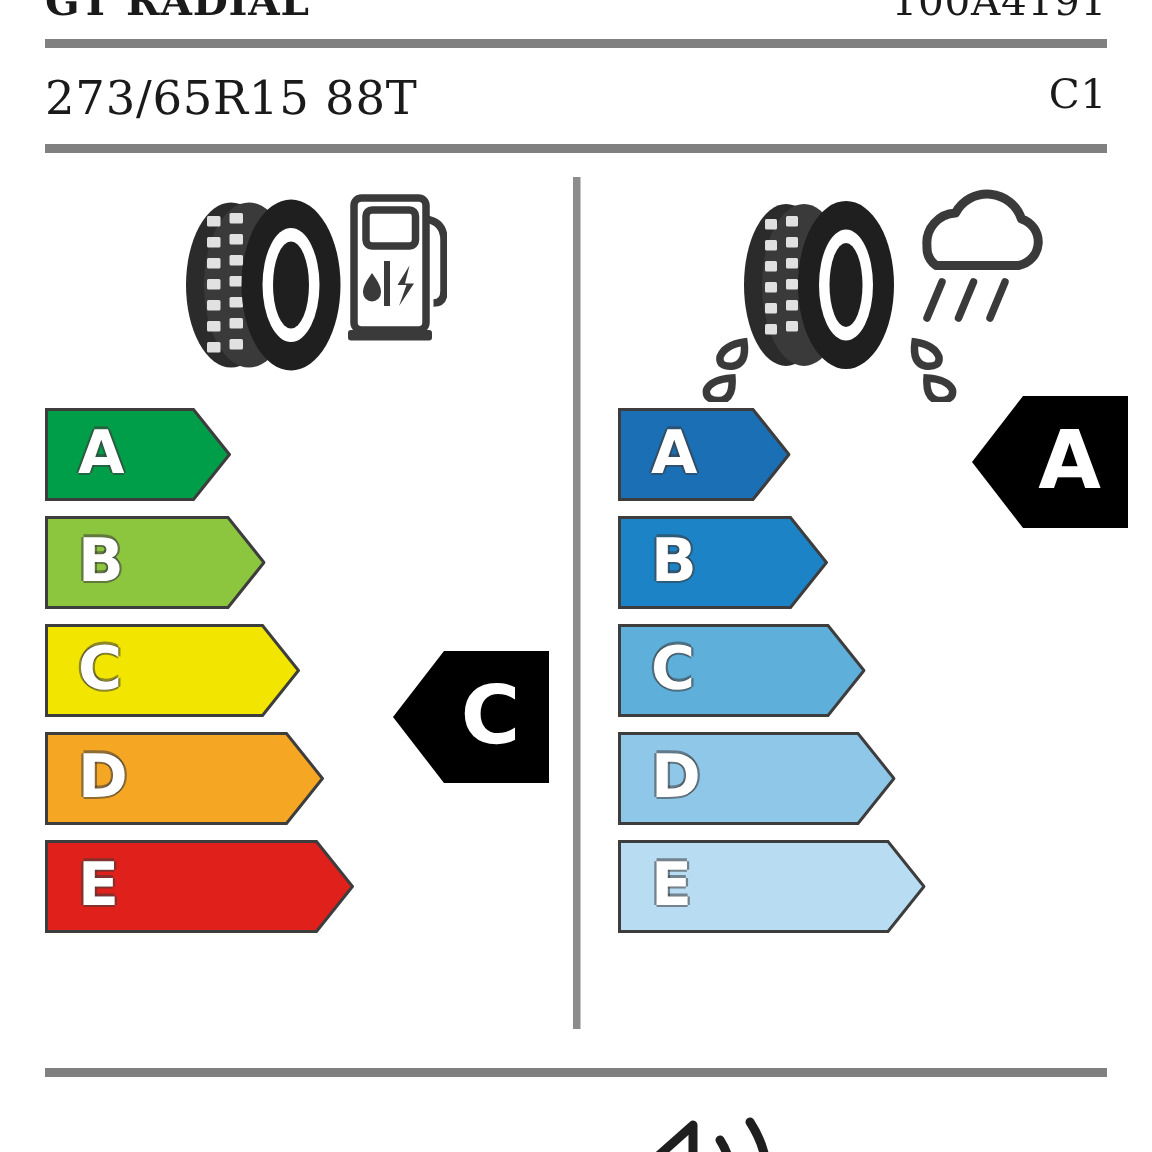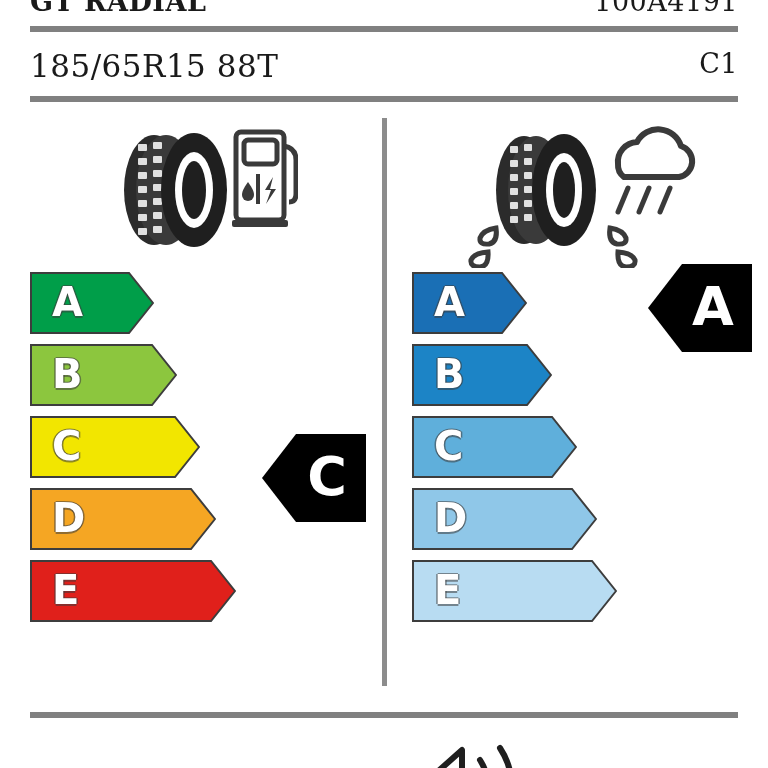--- a/index.html
+++ b/index.html
@@ -178,21 +178,21 @@
 <div id="label-root">
 
   <div class="hdr-row hdr-brand-row">
     <span class="hdr-left brand-text">GT RADIAL</span>
     <span class="hdr-right code-text">100A4191</span>
   </div>
 
   <div class="rule rule-top"></div>
 
   <div class="hdr-row hdr-size-row">
-    <span class="hdr-left size-text">185/65R15 88T</span>
+    <span class="hdr-left size-text">273/65R15 88T</span>
     <span class="hdr-right class-text">C1</span>
   </div>
 
   <div class="rule rule-mid"></div>
 
   <div class="v-divider"></div>
 
   <div class="icon-zone icon-fuel">
     <svg width="190" height="140" viewBox="0 0 190 140">
 

